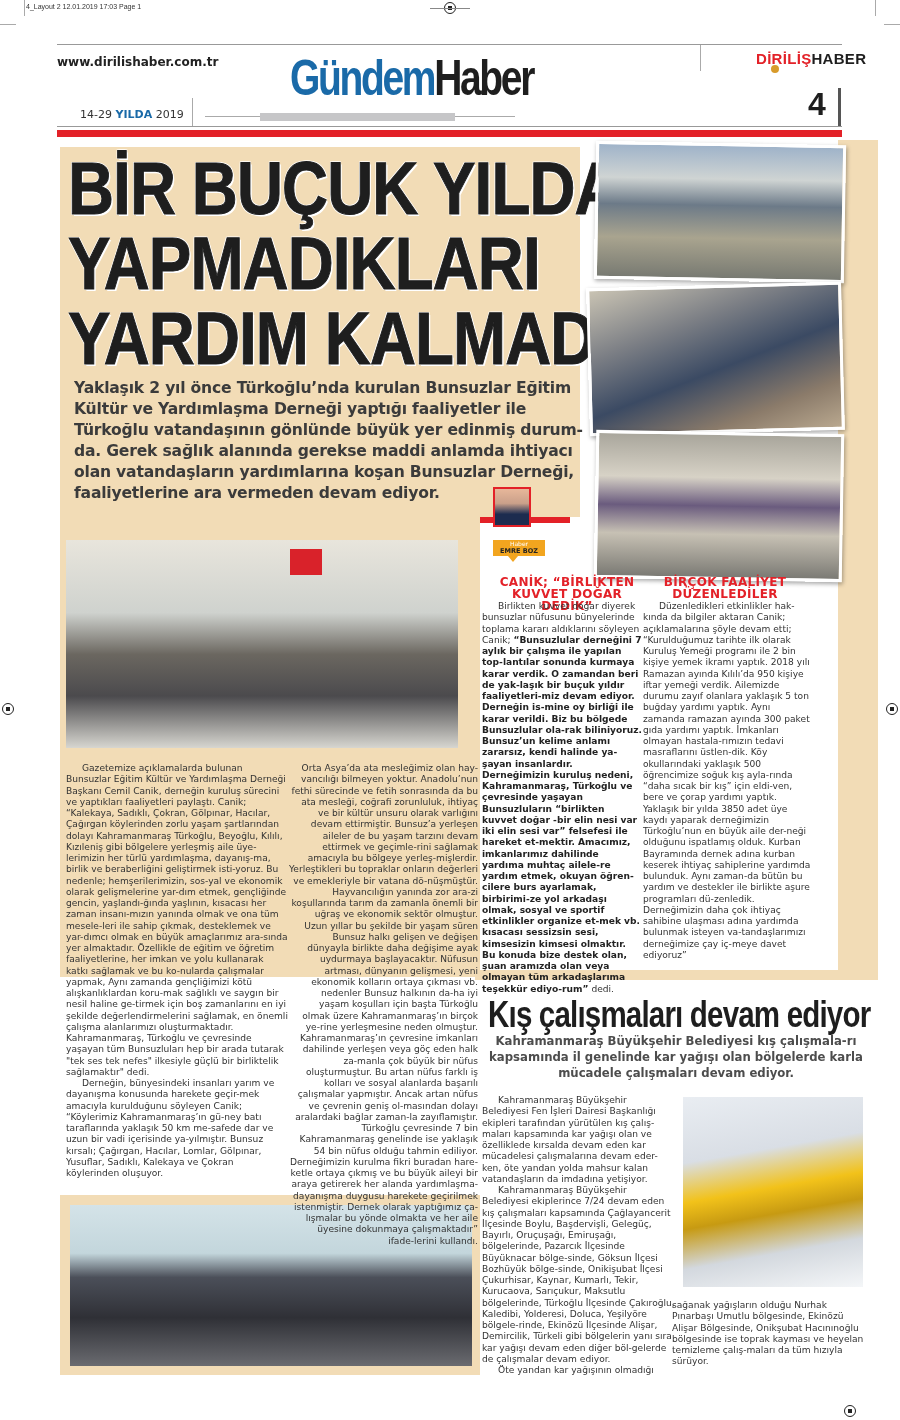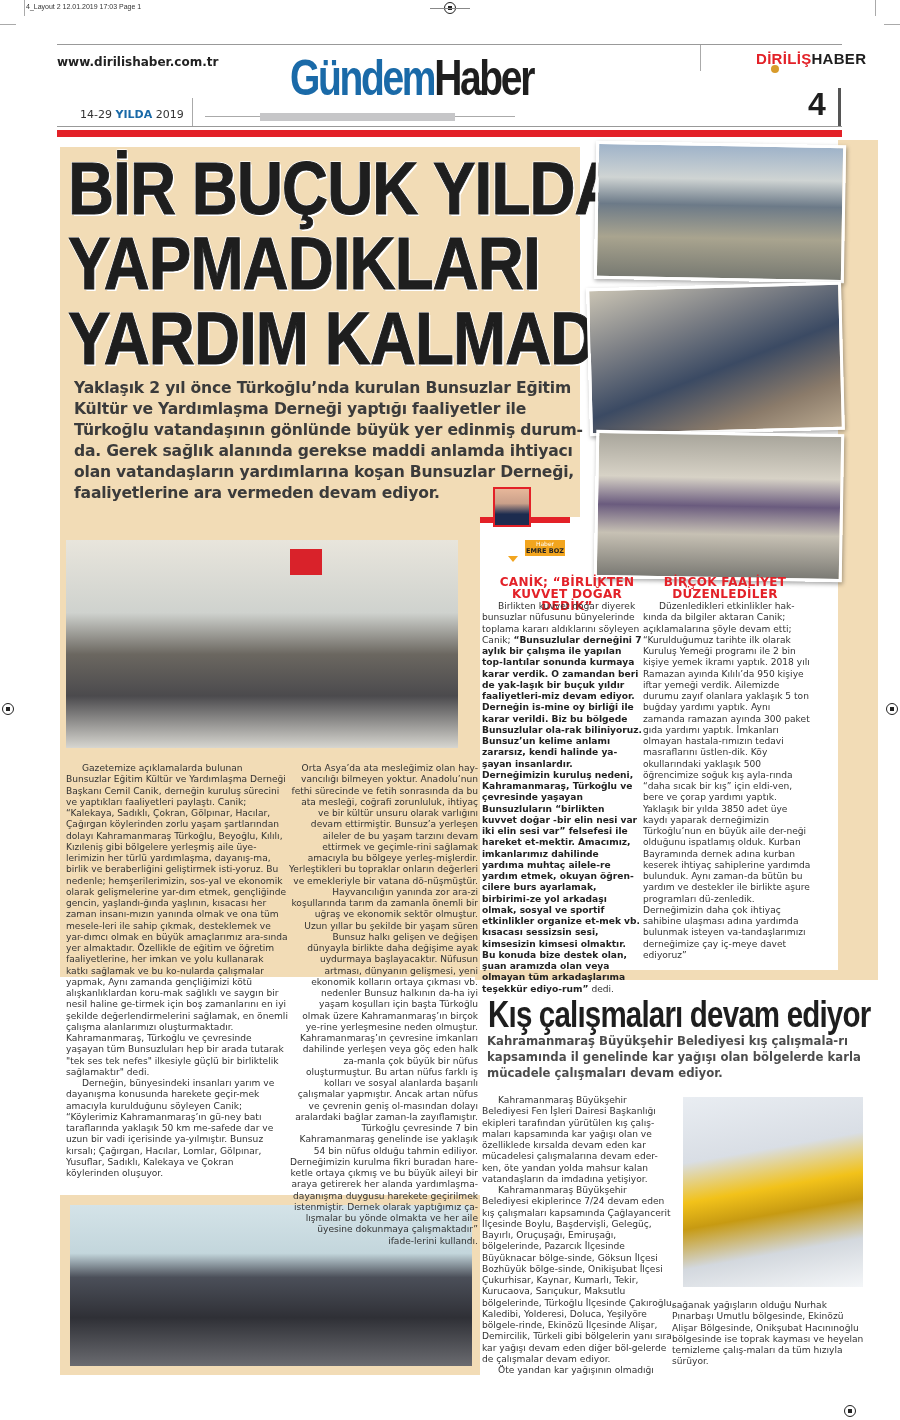--- a/index.html
+++ b/index.html
@@ -39,21 +39,21 @@
   .ph1 { left: 595px; top: 143px; width: 250px; height: 138px; transform: rotate(1deg); background: linear-gradient(180deg,#9fb3c9 0%, #cfd4d3 25%, #6c7a88 45%, #a9a48f 70%, #787a72 100%); }
   .ph2 { left: 588px; top: 285px; width: 255px; height: 148px; transform: rotate(-1.5deg); background: linear-gradient(160deg,#c9c3b3 0%, #7c7f85 30%, #3b4a63 55%, #8b7b6a 80%, #b9a88f 100%); }
   .ph3 { left: 595px; top: 432px; width: 248px; height: 148px; transform: rotate(1deg); background: linear-gradient(180deg,#a9a69c 0%, #d7d2c6 30%, #6a5b7e 50%, #c7c1b4 70%, #7b7a74 100%); }
   .ph-main { left: 66px; top: 540px; width: 392px; height: 208px; border: none; box-shadow: none; background: linear-gradient(180deg,#e8e5dc 0%, #cfd2ce 35%, #6b6760 55%, #4b4a4d 75%, #d7d6d0 100%); }
   .flag { left: 290px; top: 549px; width: 32px; height: 26px; background: #d9222a; }
   .ph-group { left: 70px; top: 1205px; width: 402px; height: 161px; border: none; box-shadow: none; background: linear-gradient(180deg,#d4e3e8 0%, #c3d6dc 30%, #4b4f59 45%, #2f3036 70%, #6a6b70 100%); }
   .ph-plow { left: 683px; top: 1097px; width: 180px; height: 190px; border: none; box-shadow: none; background: linear-gradient(170deg,#e9edf2 0%, #d9dee5 30%, #f2c21a 48%, #c79a12 60%, #d3d8de 78%, #f4f6f8 100%); }
   .group-bg { left: 60px; top: 1195px; width: 420px; height: 180px; }
   .author-photo { left: 493px; top: 487px; width: 38px; height: 40px; background: linear-gradient(180deg,#e7b79a 0%, #caa08a 40%, #1d2c4f 70%, #1d2c4f 100%); border: 2px solid #e32128; }
   .author-red { left: 480px; top: 517px; width: 90px; height: 6px; background: #e32128; }
-  .author-tag { left: 493px; top: 540px; width: 40px; height: 16px; background: #f2a51f; text-align: center; margin-left: 32px; }
+  .author-tag { left: 493px; top: 540px; width: 52px; height: 16px; background: #f2a51f; text-align: center; }
   .author-tag .l1 { font-size: 6px; color: #fff; display: block; line-height: 7px; }
   .author-tag .l2 { font-size: 6.5px; color: #222; font-weight: bold; display: block; line-height: 8px; }
   .author-tail { left: 508px; top: 556px; width: 0; height: 0; border-left: 5px solid transparent; border-right: 5px solid transparent; border-top: 6px solid #f2a51f; }
 
   .sub { font-family: "DejaVu Sans", sans-serif; font-weight: bold; font-size: 12px; line-height: 12px; color: #e32128; letter-spacing: 0.3px; text-align: center; }
   .sub1 { left: 492px; top: 576px; }
   .sub2 { left: 655px; top: 576px; }
 
   .body { font-family: "DejaVu Sans", sans-serif; font-size: 9.1px; line-height: 11.25px; color: #333; text-align: left; }
   .body p { text-indent: 16px; }
@@ -61,21 +61,21 @@
   .col-a { left: 66px; top: 763px; width: 222px; }
   .col-b { left: 289px; top: 763px; width: 189px; text-align: right; }
   .col-c { left: 482px; top: 601px; width: 160px; }
   .col-d { left: 643px; top: 601px; width: 170px; }
   .col-e { left: 482px; top: 1095px; width: 193px; }
   .col-f { left: 672px; top: 1300px; width: 195px; }
 
   .beige-strip { left: 475px; top: 968px; width: 400px; height: 12px; }
   .beige-side { left: 838px; top: 140px; width: 40px; height: 840px; }
   .kis-title { left: 488px; top: 996px; font-family: "Liberation Sans", sans-serif; font-weight: bold; font-size: 36px; color: #1e1e1e; letter-spacing: -1px; transform: scaleX(0.82); transform-origin: left top; white-space: nowrap; line-height: 38px; }
-  .kis-lede { left: 487px; top: 1033px; width: 378px; font-family: "DejaVu Sans", sans-serif; font-weight: bold; font-size: 11.7px; line-height: 16px; color: #4d4d4d; }
+  .kis-lede { left: 487px; top: 1033px; width: 378px; font-family: "DejaVu Sans", sans-serif; font-weight: bold; font-size: 11.7px; line-height: 16px; color: #4d4d4d; text-align: center; }
 </style>
 </head>
 <body>
 
 <div class="abs slug">4_Layout 2  12.01.2019  17:03  Page 1</div>
 <div class="abs reg" style="left:444px;top:2px;"></div>
 <div class="abs regline" style="left:430px;top:8px;width:40px;"></div>
 <div class="abs reg" style="left:2px;top:703px;"></div>
 <div class="abs reg" style="left:886px;top:703px;"></div>
 <div class="abs reg" style="left:844px;top:1405px;"></div>

